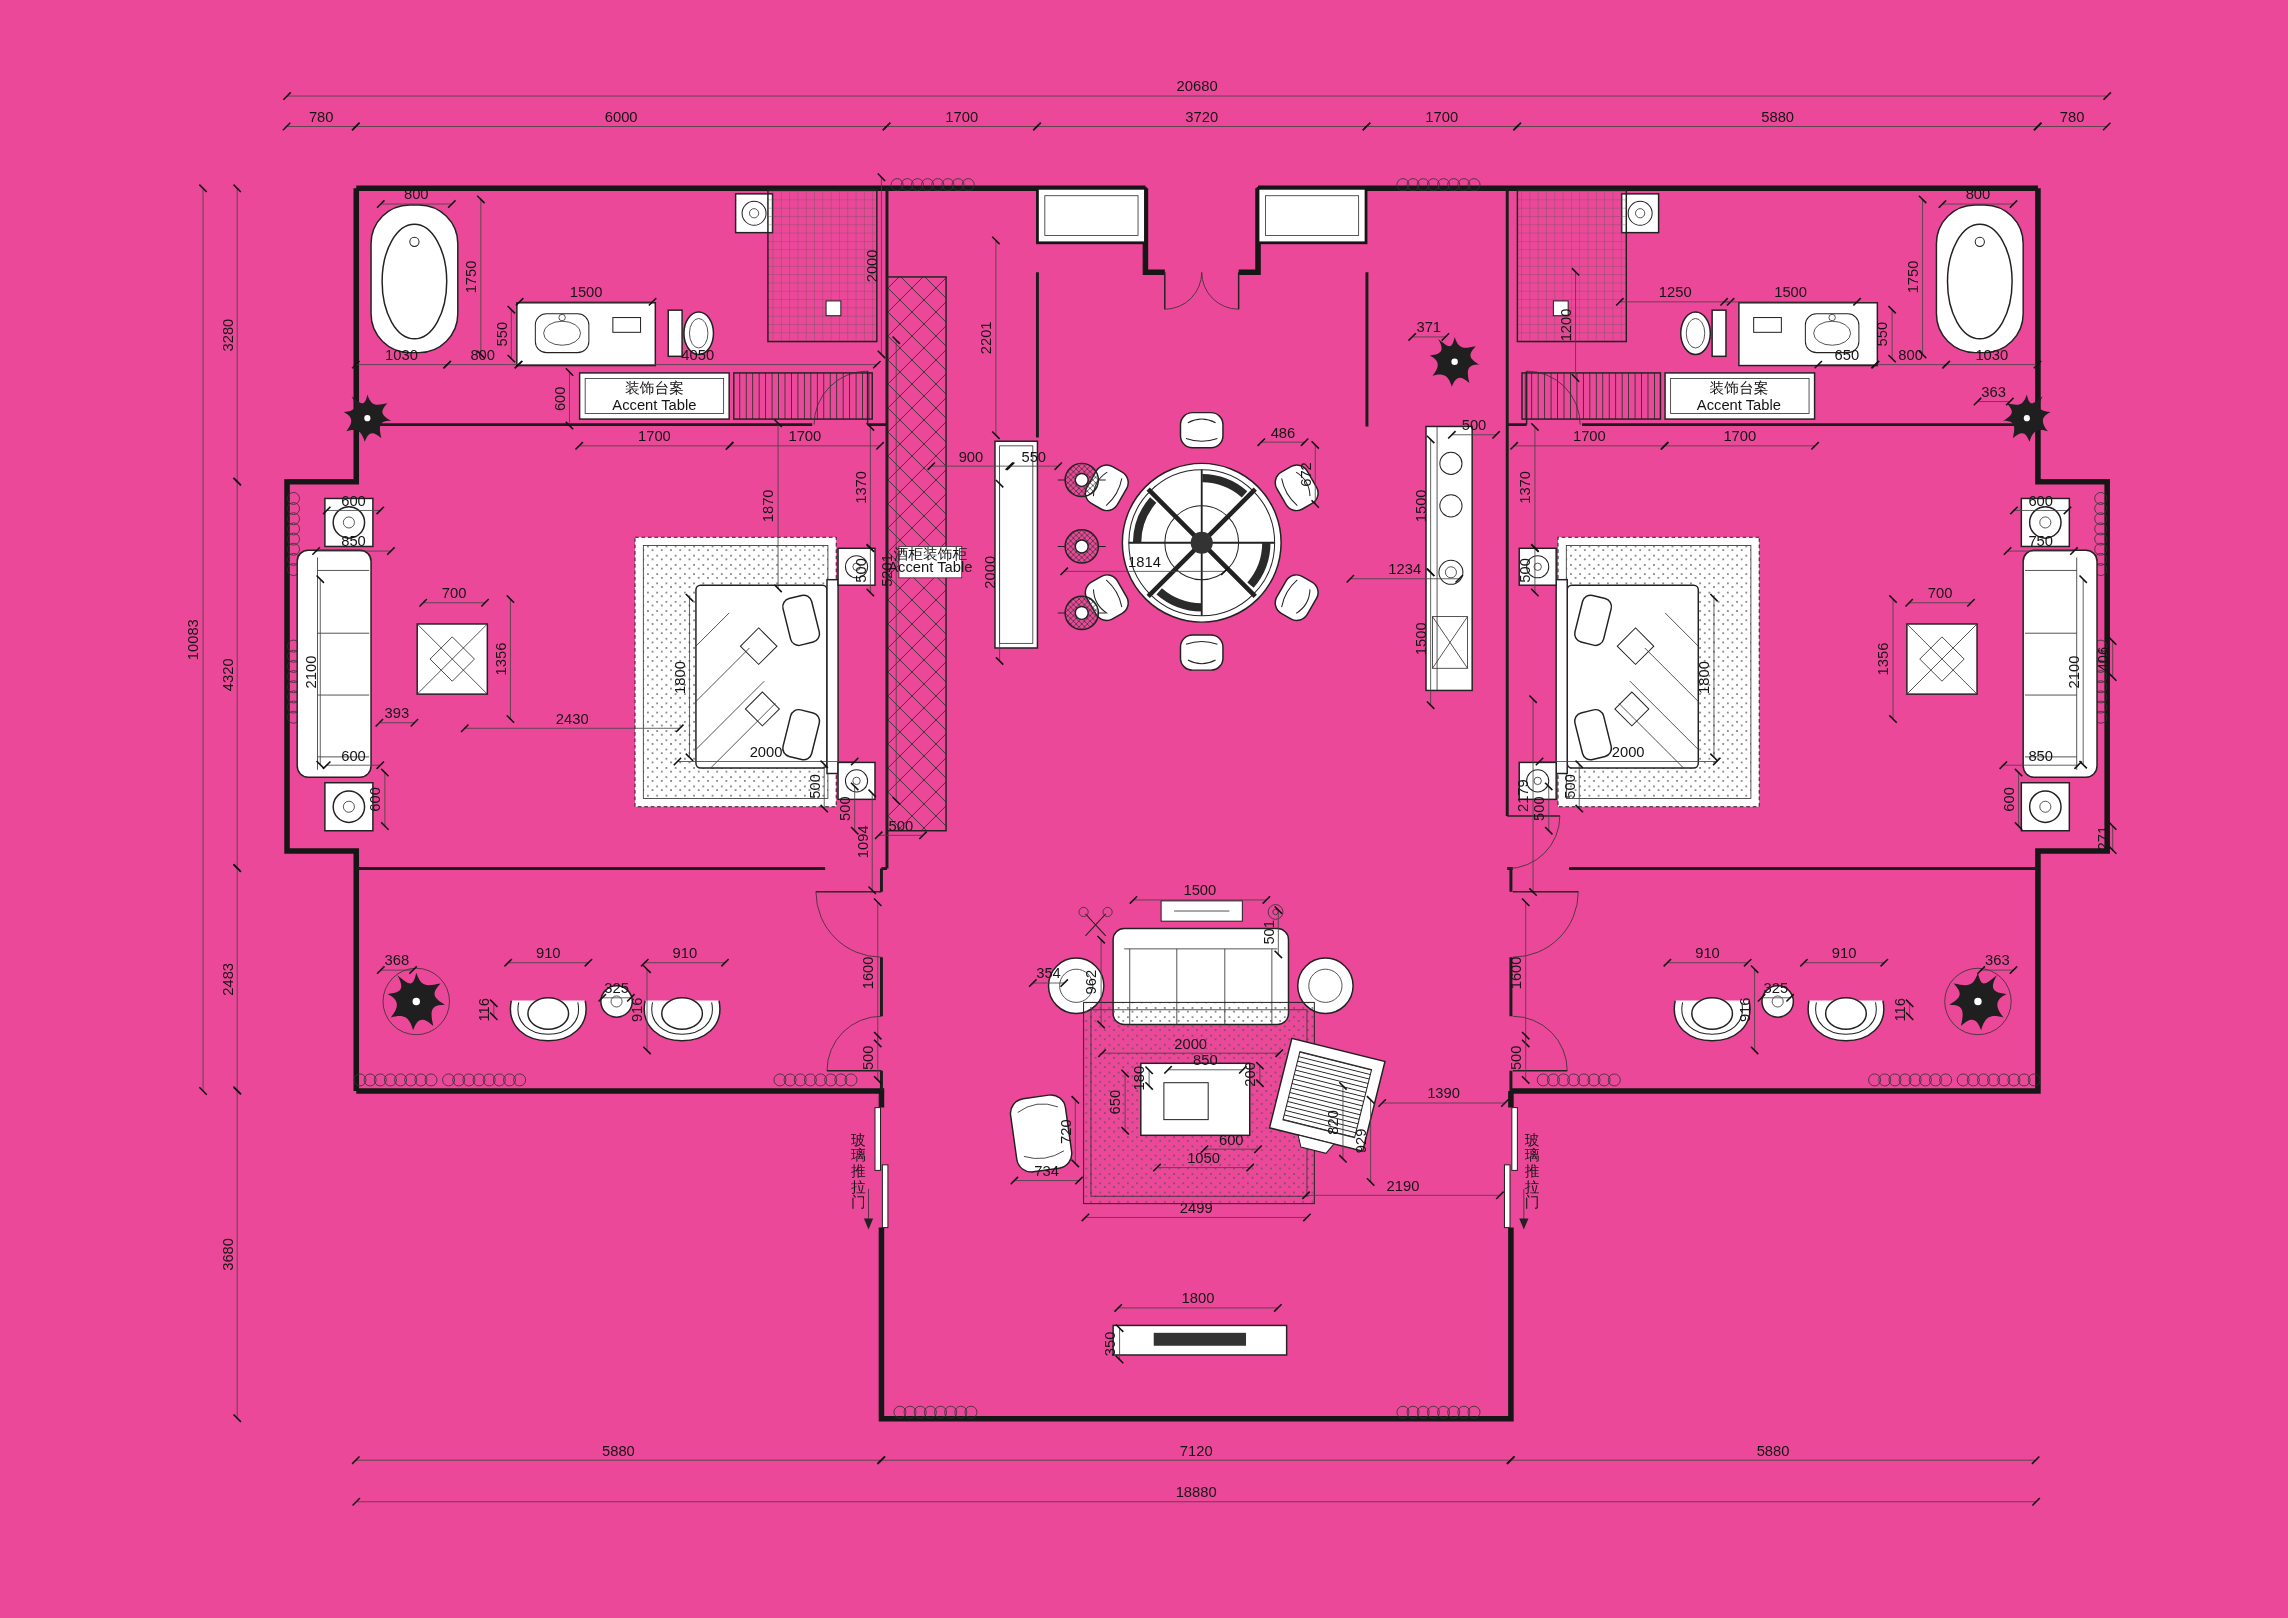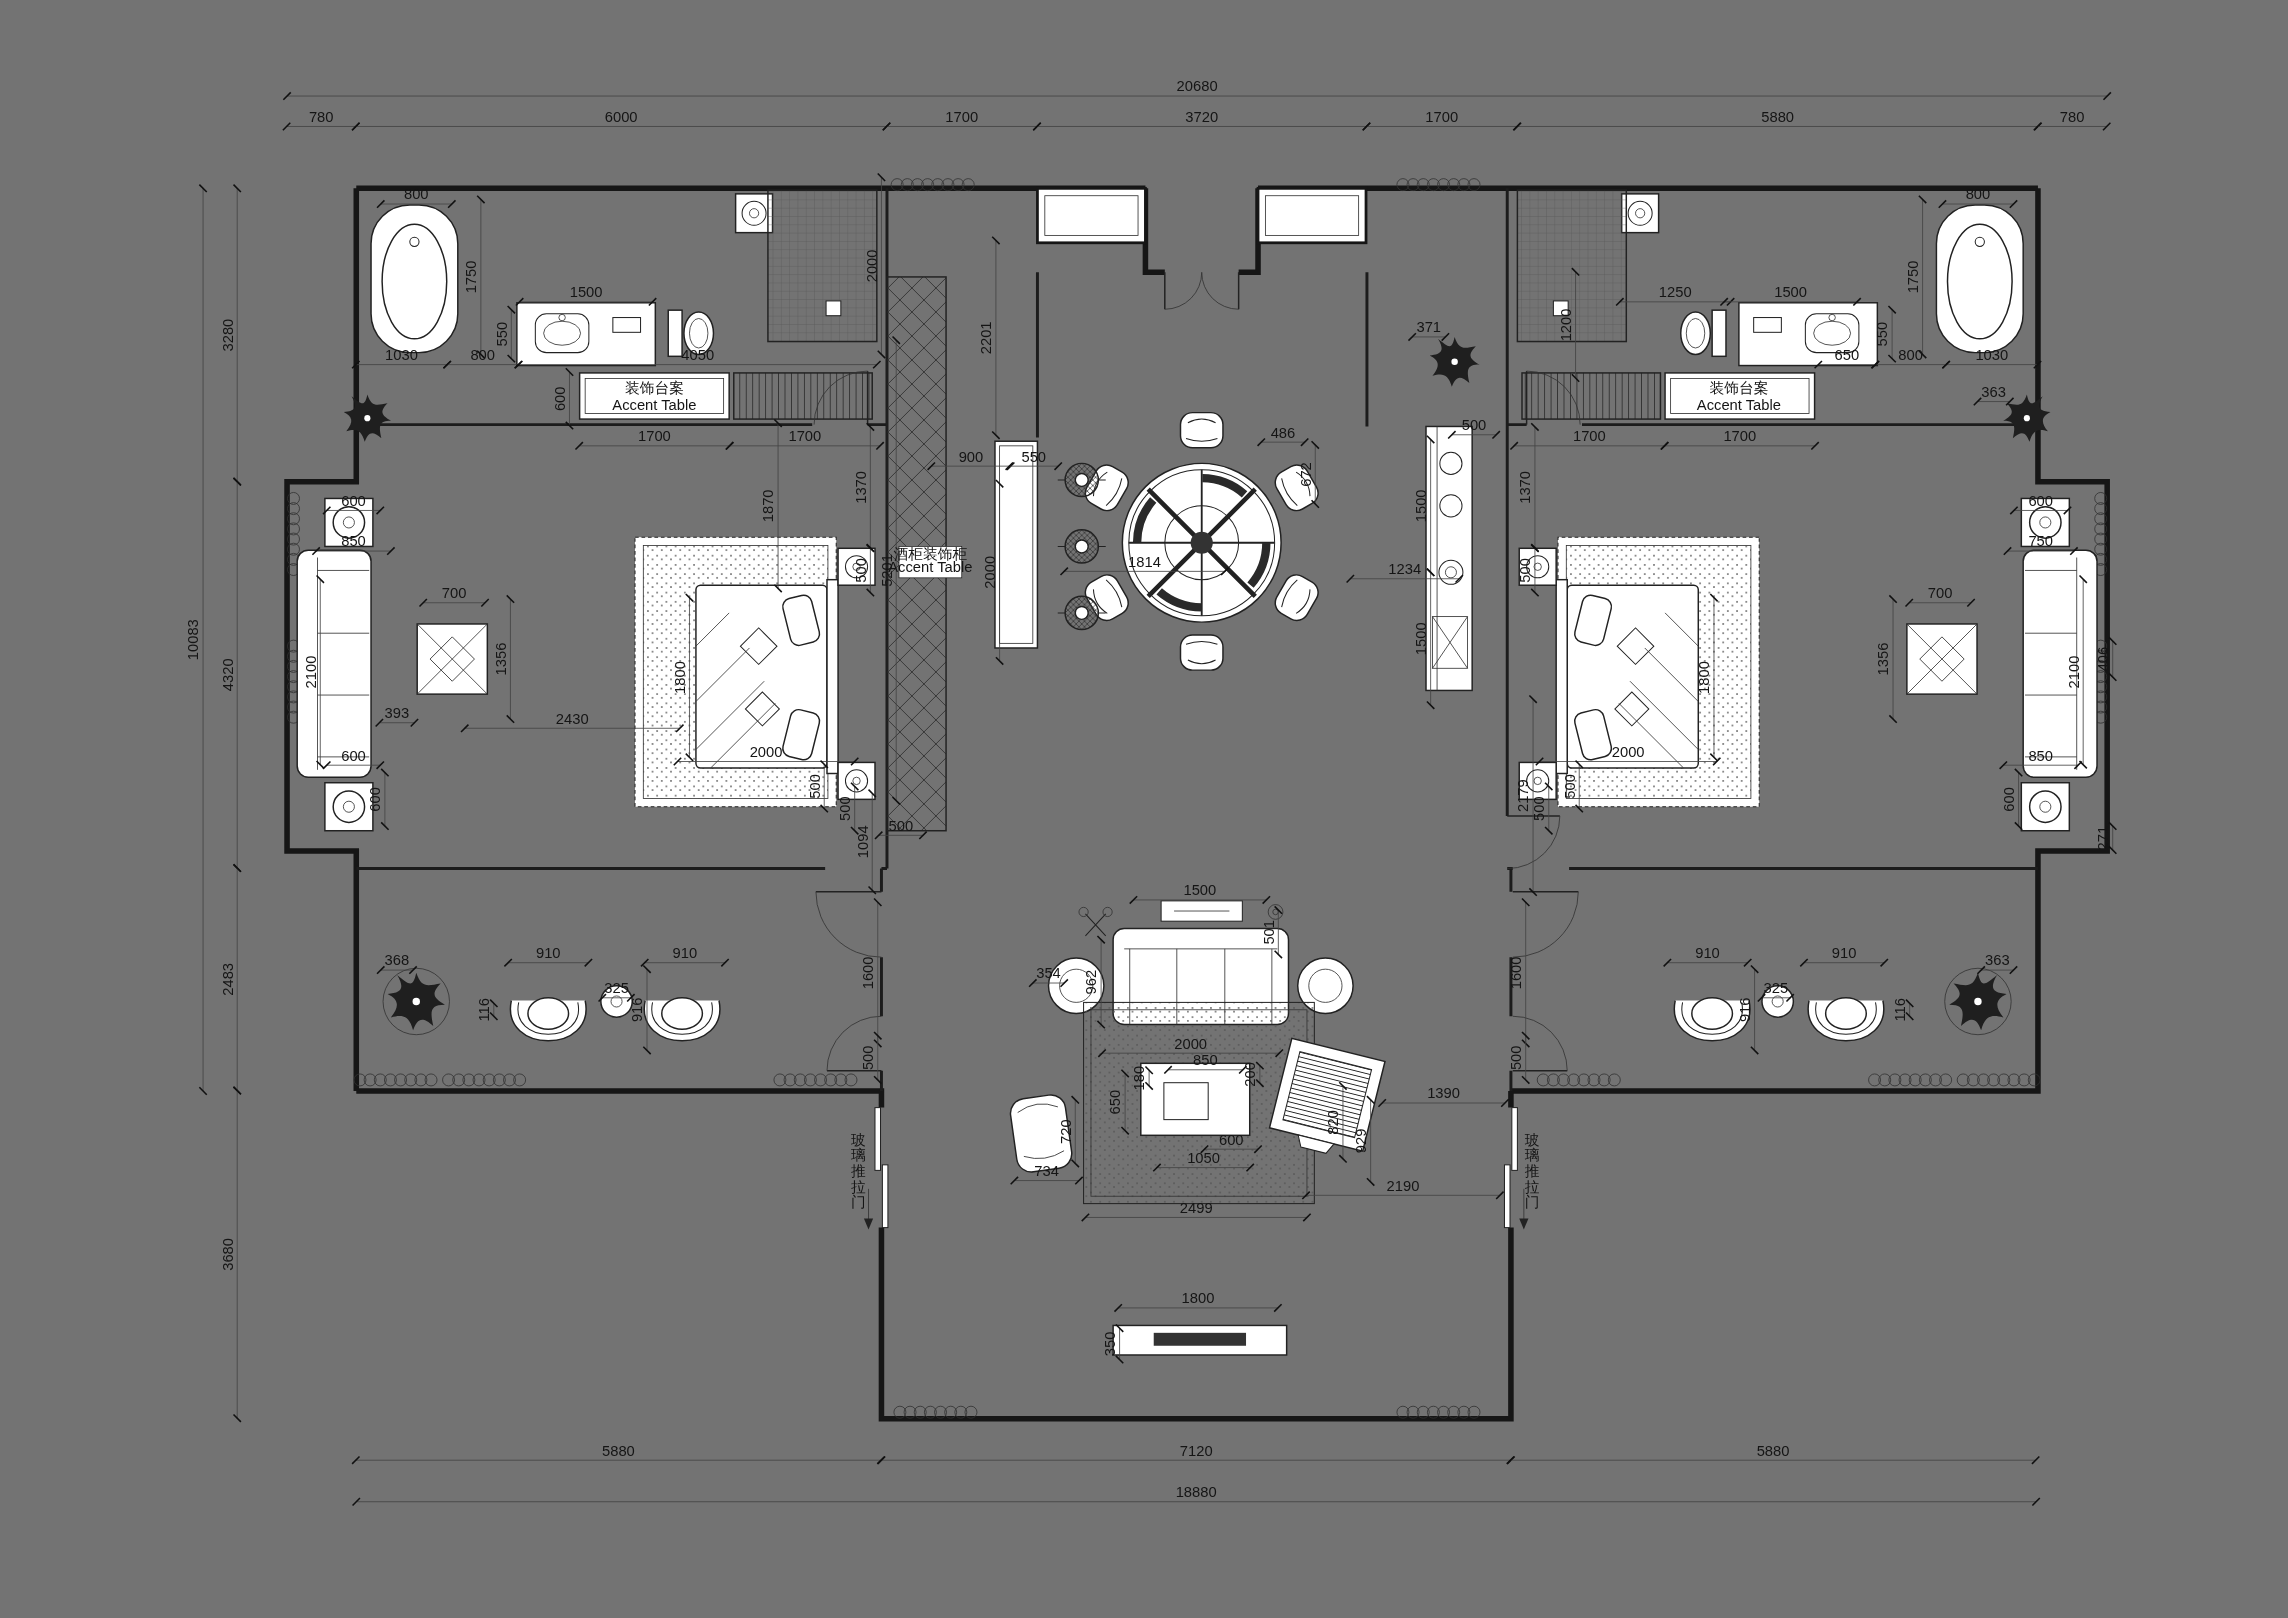--- a/index.html
+++ b/index.html
@@ -1,16 +1,16 @@
 <!DOCTYPE html>
 <html style="font-size:14.8px"><head>
 <meta charset="utf-8">
 <style>
   html,body{margin:0;padding:0;background:#ffffff;}
-  .stage{position:relative;width:2289px;height:1619px;background:#737373;overflow:hidden;
+  .stage{position:relative;width:2289px;height:1619px;background:#ec4899;overflow:hidden;
          font-family:"Liberation Sans",sans-serif;}
   svg{position:absolute;left:0;top:0;}
   .wall{fill:none;stroke:#161616;stroke-width:6;}
   .iwall{fill:none;stroke:#1c1c1c;stroke-width:3.2;}
   .ln{stroke:#222;stroke-width:1.6;}
   .ln2{stroke:#222;stroke-width:1.1;}
   .thin{stroke:#333;stroke-width:0.9;}
   .dimline{stroke:#444;stroke-width:0.9;}
   .dimtick{stroke:#111;stroke-width:1.7;}
   .dimtext{font-family:"Liberation Sans",sans-serif;font-size:16px;fill:#151515;text-anchor:middle;}

